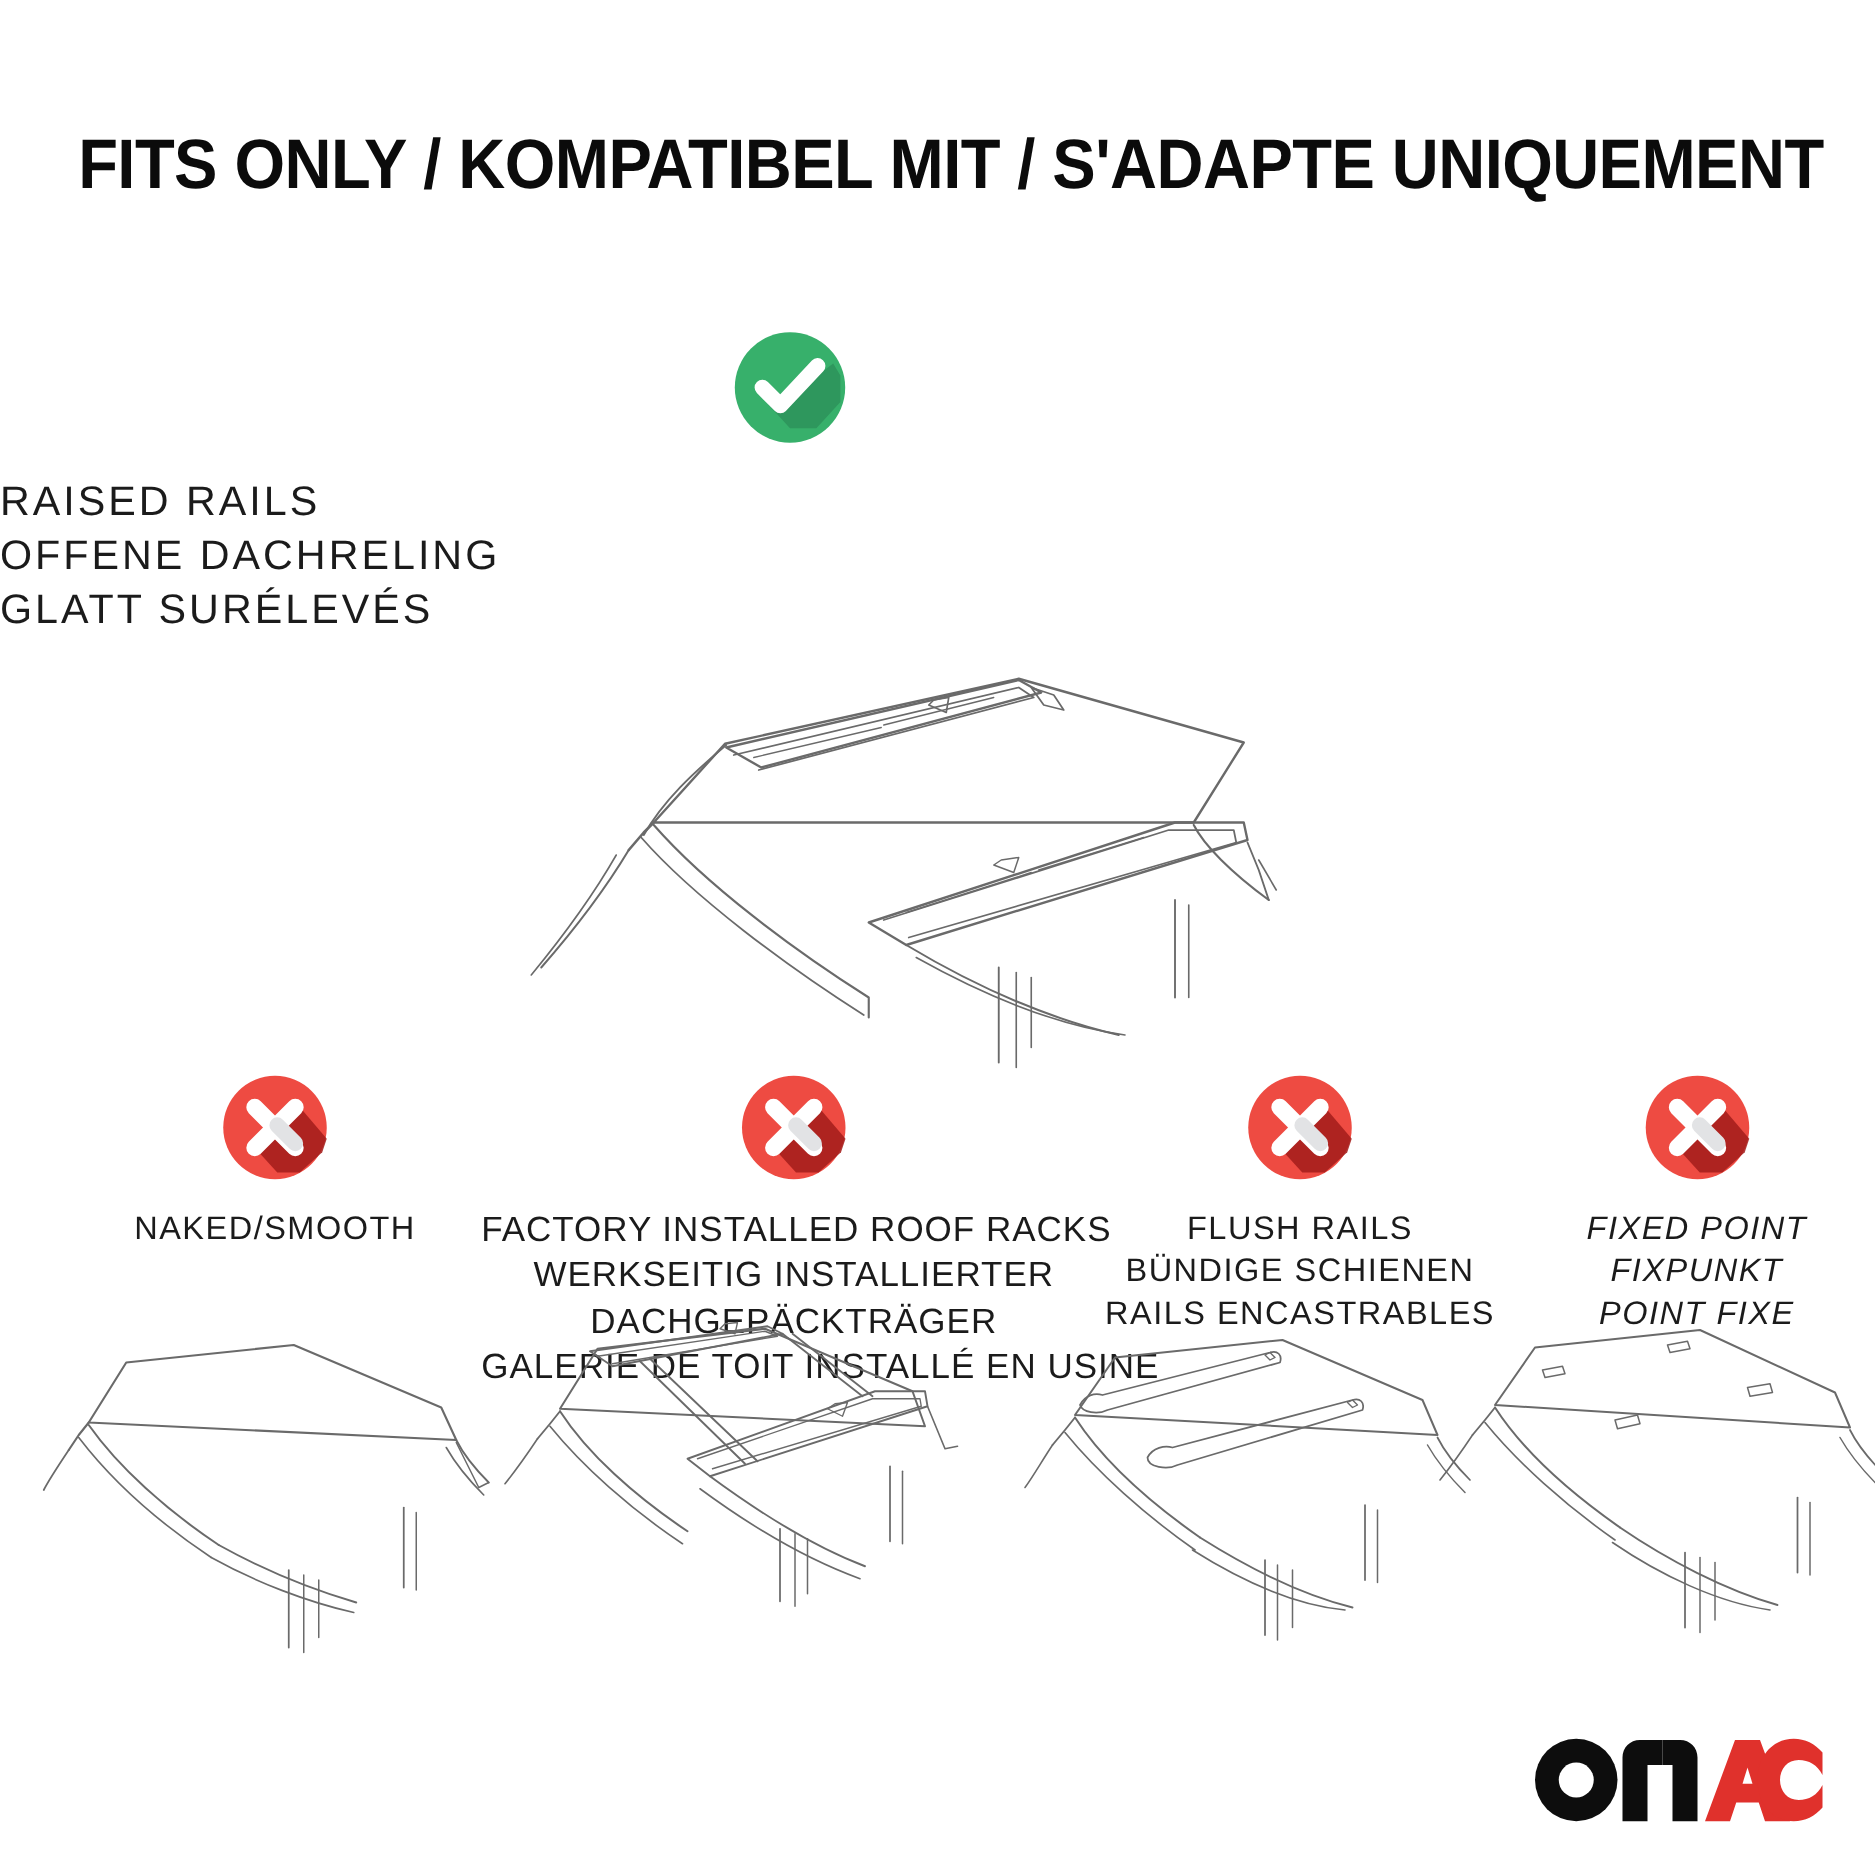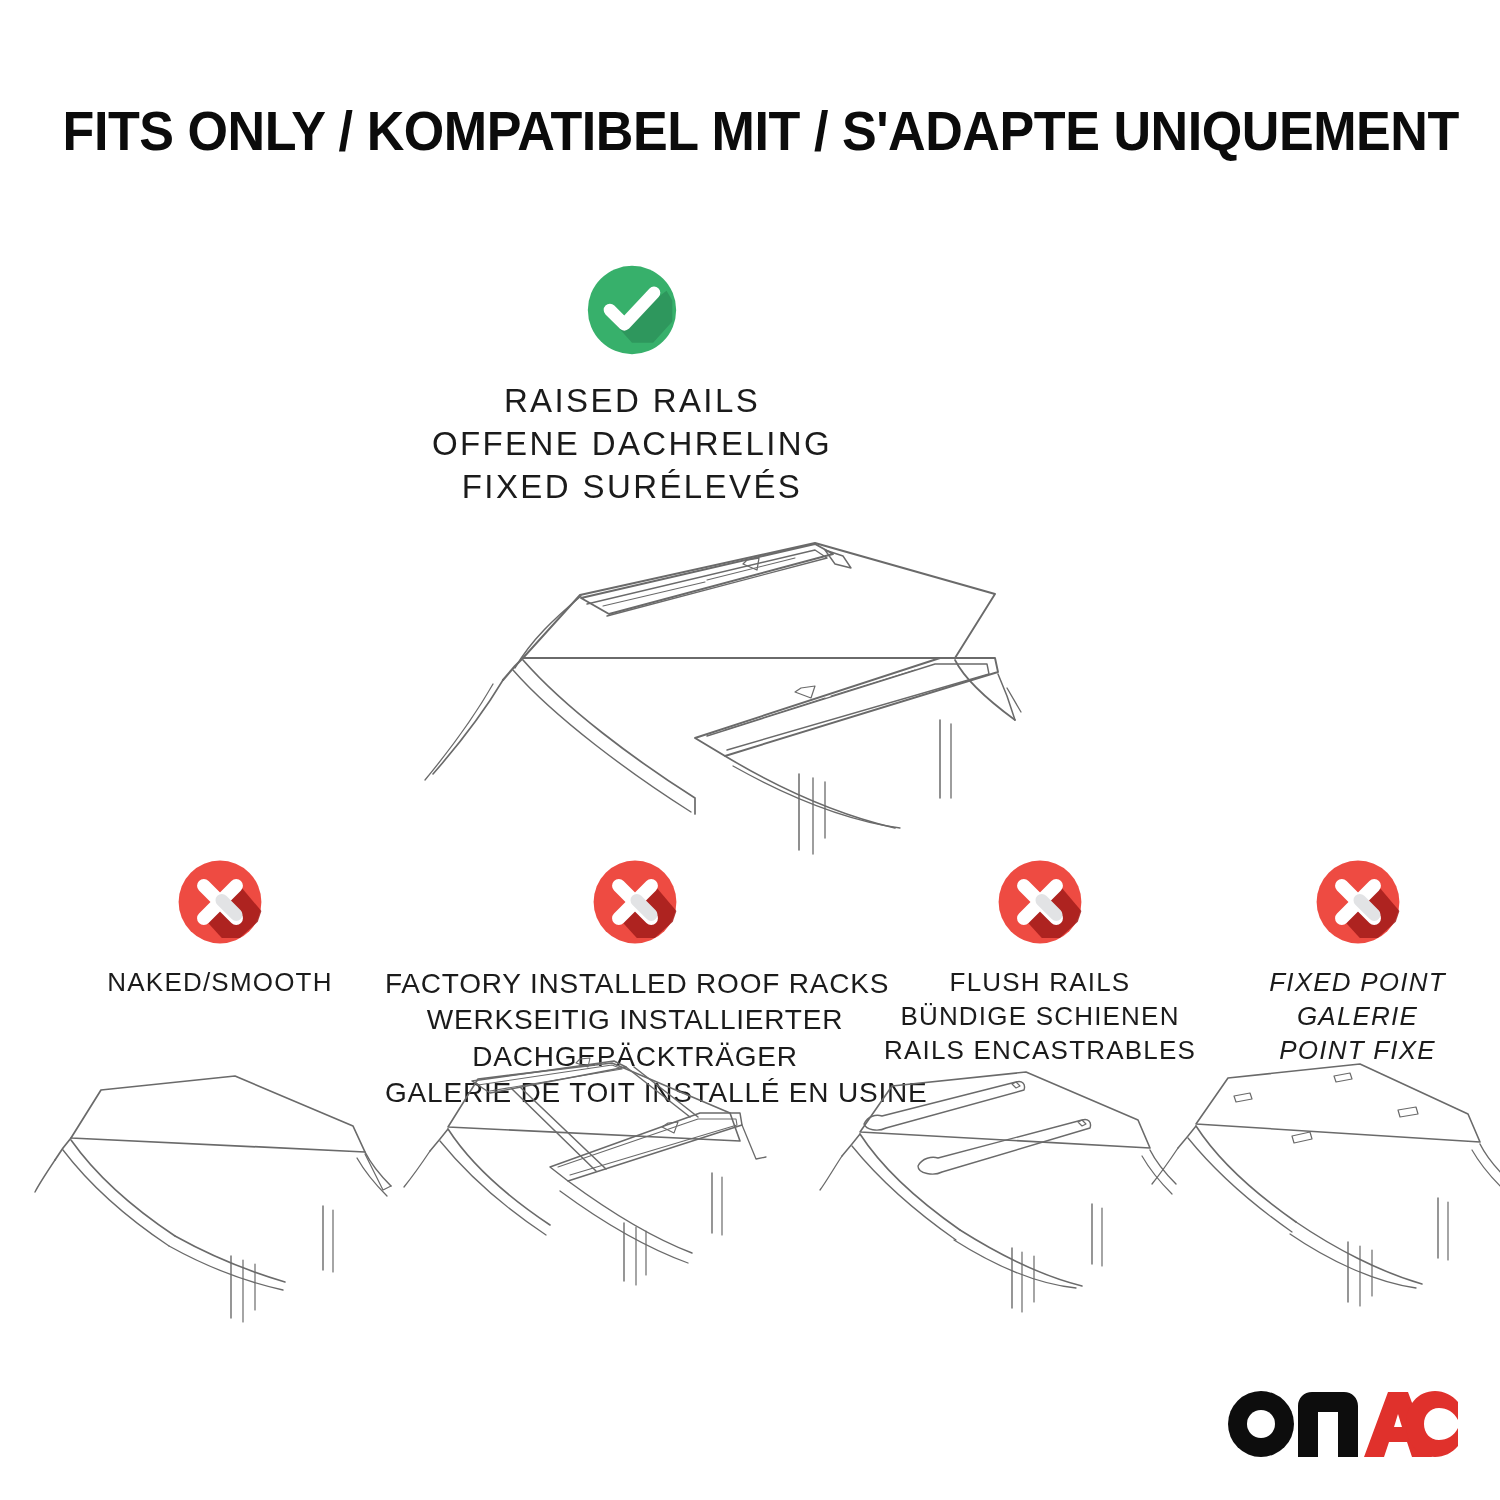--- a/index.html
+++ b/index.html
@@ -36,21 +36,20 @@
     transform: scaleX(0.93);
     transform-origin: center;
   }
 
   
   .good-block {
     position: absolute;
     top: 262px;
     left: 0;
     width: 1264px;
-    text-align: center;
   }
   .icon-wrap {
     display: flex;
     justify-content: center;
     align-items: center;
   }
   .good-labels {
     margin-top: 22px;
     line-height: 1.30;
   }
@@ -141,21 +140,21 @@
     <svg width="96" height="96" viewBox="0 0 100 100">
       <circle cx="50" cy="50" r="46" fill="#37B06B"></circle>
       <path d="M43 62 L86 30 L92 40 L92 62 L72 84 L50 84 L30 62 Z" fill="#2B8D57" opacity="0.72"></path>
       <path d="M27 50 L42 65 L73 32" stroke="#FFFFFF" stroke-width="13" stroke-linecap="round" stroke-linejoin="round" fill="none"></path>
     </svg>
   </div>
 
   <div class="good-labels">
     <span class="lbl">RAISED RAILS</span>
     <span class="lbl">OFFENE DACHRELING</span>
-    <span class="lbl">FIXED SURÉLEVÉS</span>
+    <span class="lbl">GLATT SURÉLEVÉS</span>
   </div>
 </div>
 
 <div class="good-art">
   <svg viewBox="0 0 720 330" width="720" height="330" fill="none" stroke="#6A6A6A" stroke-width="2.1" stroke-linecap="round" stroke-linejoin="round">
 
     <path d="M128 160 L185 97 L420 45 L600 96 L560 160 Z" stroke-width="1.9"></path>
     <path d="M128 160 L120 168 L108 182"></path>
 
     <path d="M186 100 L420 46 L438 56 L214 116 Z" stroke-width="1.9"></path>
@@ -247,21 +246,21 @@
       <svg width="90" height="90" viewBox="0 0 100 100">
         <circle cx="50" cy="50" r="46" fill="#EE4B42"></circle>
         <path d="M53 40 L68 27 L96 60 L92 72 L72 90 L52 90 L32 68 Z" fill="#A51E1B" opacity="0.88"></path>
         <path d="M32 32 L68 68" stroke="#FFFFFF" stroke-width="15" stroke-linecap="round"></path>
         <path d="M68 32 L32 68" stroke="#FFFFFF" stroke-width="15" stroke-linecap="round"></path>
         <path d="M52 48 L68 64" stroke="#E2E3E5" stroke-width="14" stroke-linecap="round"></path>
       </svg>
     </div>
     <div class="col-labels">
       <span class="lbl">FIXED POINT</span>
-      <span class="lbl">GALERIE</span>
+      <span class="lbl">FIXPUNKT</span>
       <span class="lbl">POINT FIXE</span>
     </div>
   </div>
 </div>
 
 <div class="col-art art-0">
   <svg viewBox="0 0 390 230" width="390" height="230" fill="none" stroke="#6A6A6A" stroke-width="1.7" stroke-linecap="round" stroke-linejoin="round">
     <path d="M36 78 L66 30 L200 16 L318 66 L330 92 Z" stroke-width="1.7"></path>
     <path d="M36 78 L28 88 L20 100"></path>
     <path d="M20 100 C12 112, 4 124, 0 132" stroke-width="1.4"></path>

